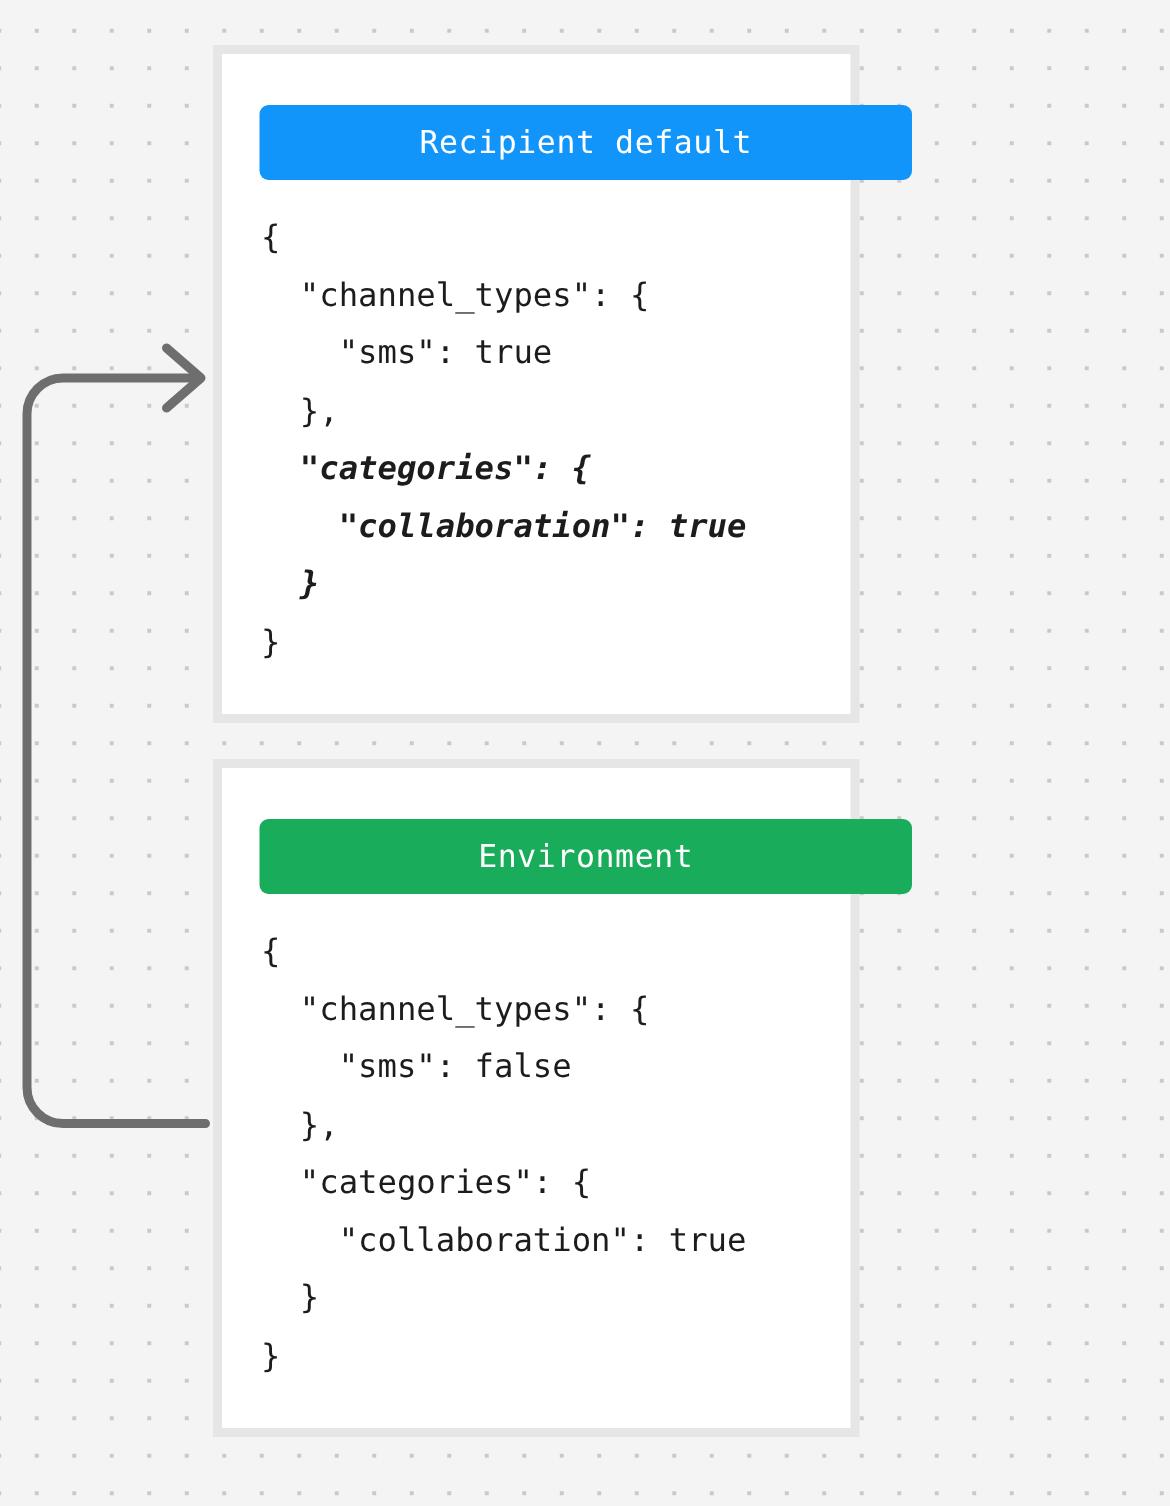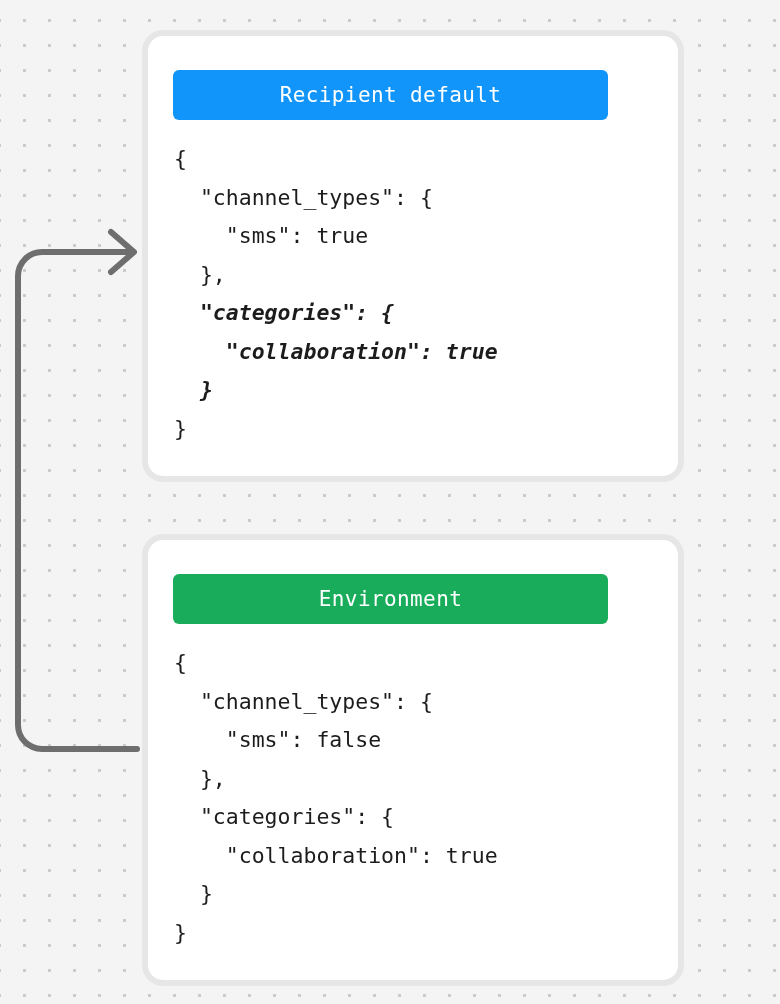--- a/index.html
+++ b/index.html
@@ -32,28 +32,28 @@
     top: 0;
     width: 780px;
     height: 1004px;
     pointer-events: none;
   }
 
   
   .card {
     position: absolute;
     left: 148px;
-    width: 530px;
+    width: 419px;
     background: #ffffff;
-    border-radius: 15px;
+    border-radius: 0;
     box-shadow: 0 0 0 6px #e6e6e6;
     box-sizing: border-box;
   }
   #card-recipient-default { top: 36px;  height: 440px; }
-  #card-environment      { top: 540px; height: 440px; }
+  #card-environment      { top: 512px; height: 440px; }
 
   .card-header {
     position: absolute;
     left: 25px;
     top: 34px;
     width: 435px;
     height: 50px;
     border-radius: 6px;
     display: flex;
     align-items: center;

